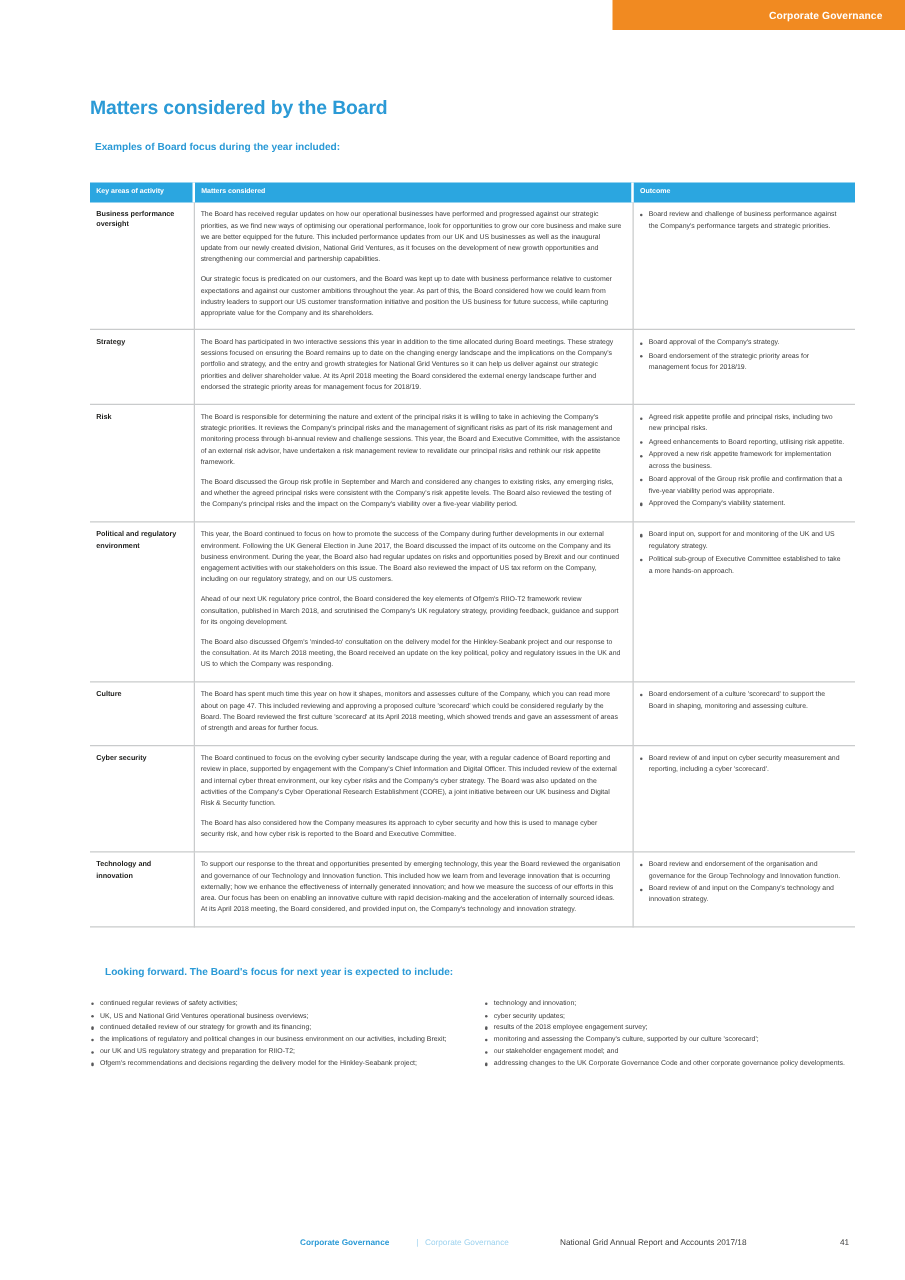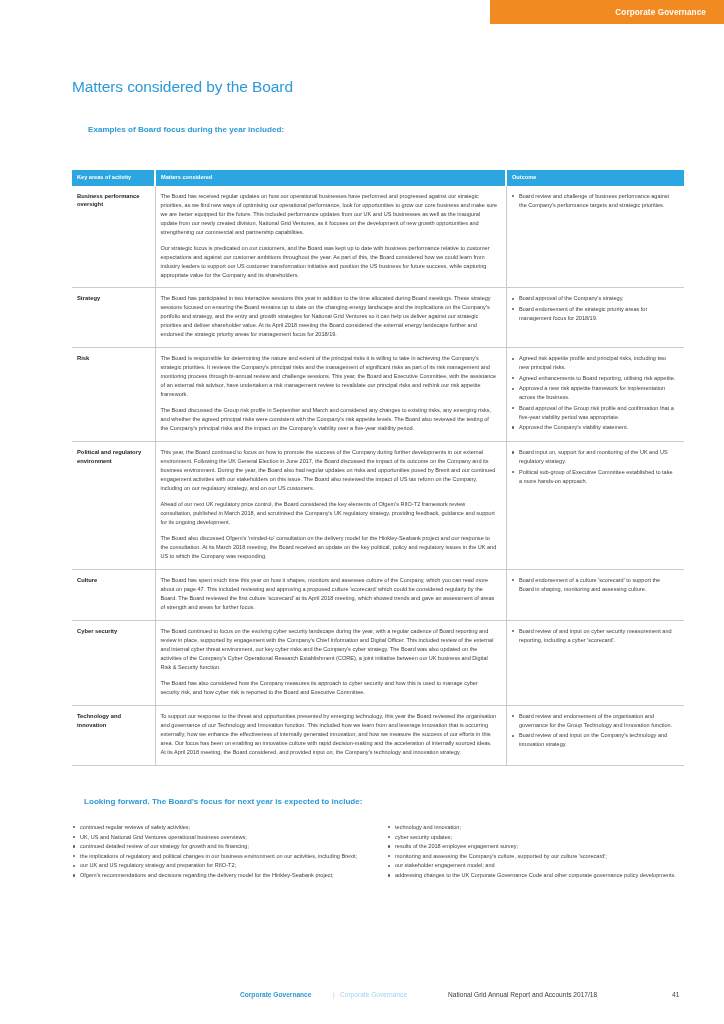--- a/index.html
+++ b/index.html
@@ -40,27 +40,27 @@
     position: absolute;
     left: 72px;
     top: 0;
     width: 612px;
   }
 
   h1.page-title {
     margin: 0;
     padding-top: 78px;
     font-size: 15.5px;
-    font-weight: normal;
+    font-weight: bold;
     color: #2b9ad6;
     letter-spacing: -.1px;
   }
 
   .subtitle {
-    margin: 16px;
+    margin: 4px;
     padding-top: 13px;
     padding-bottom: 20px;
     font-size: 8.1px;
     font-weight: bold;
     color: #2b9ad6;
   }
 
   
   table.matters {
     width: 612px;

